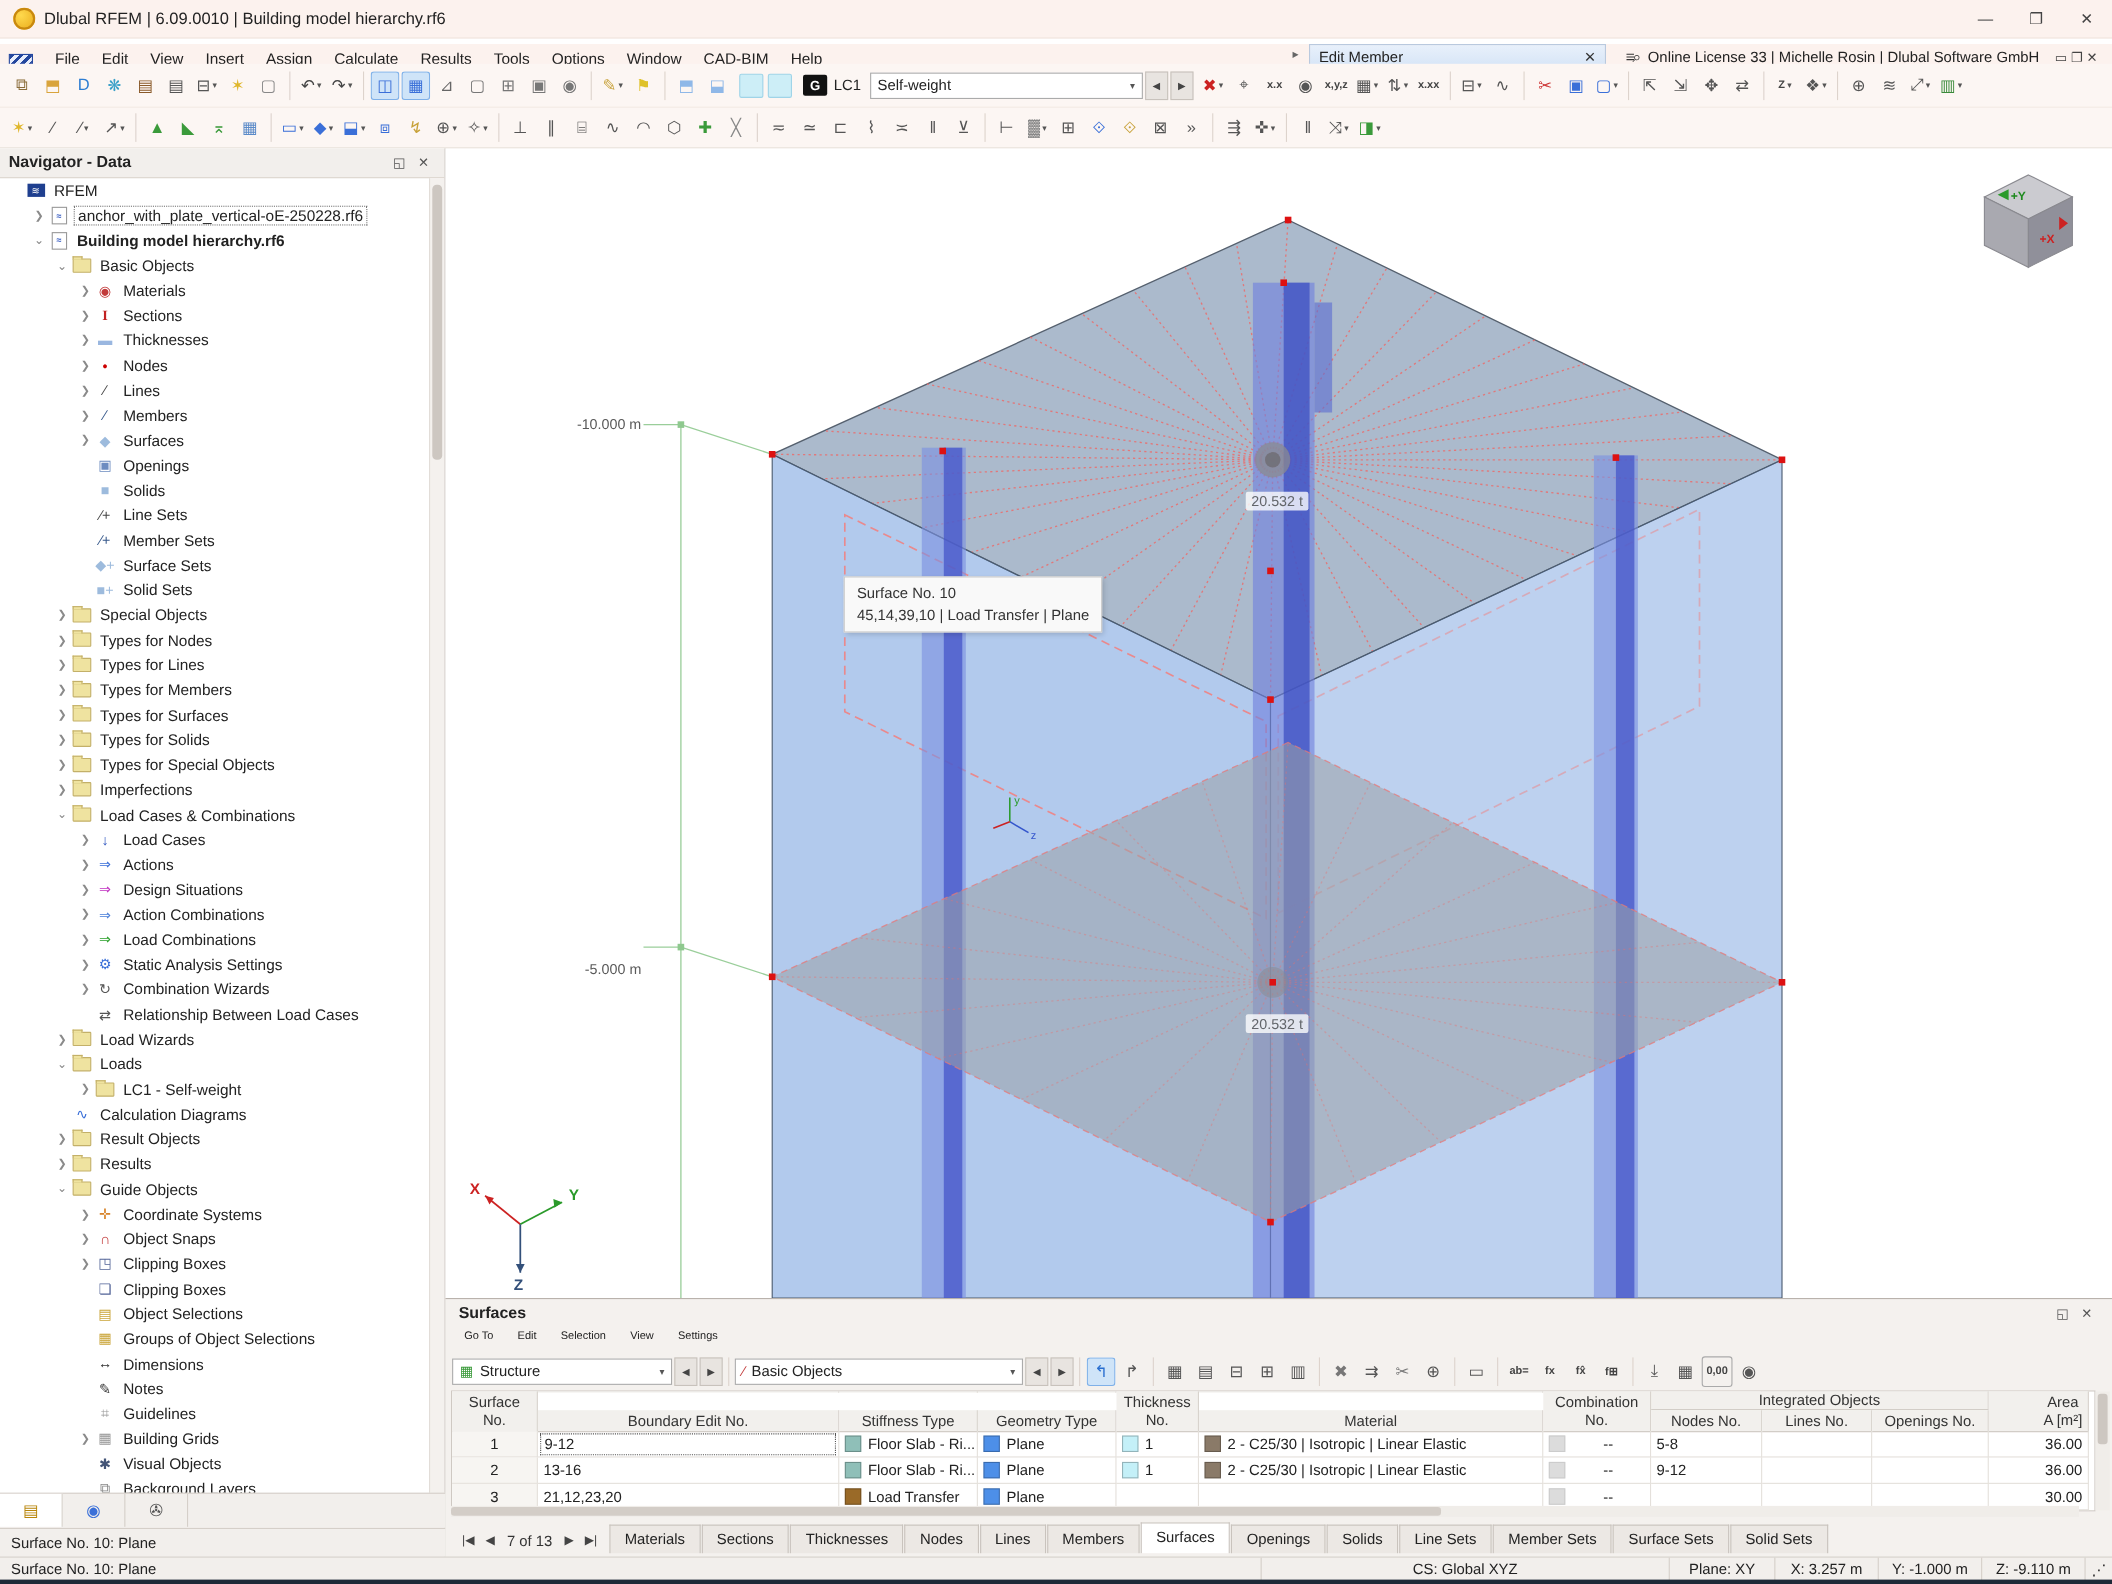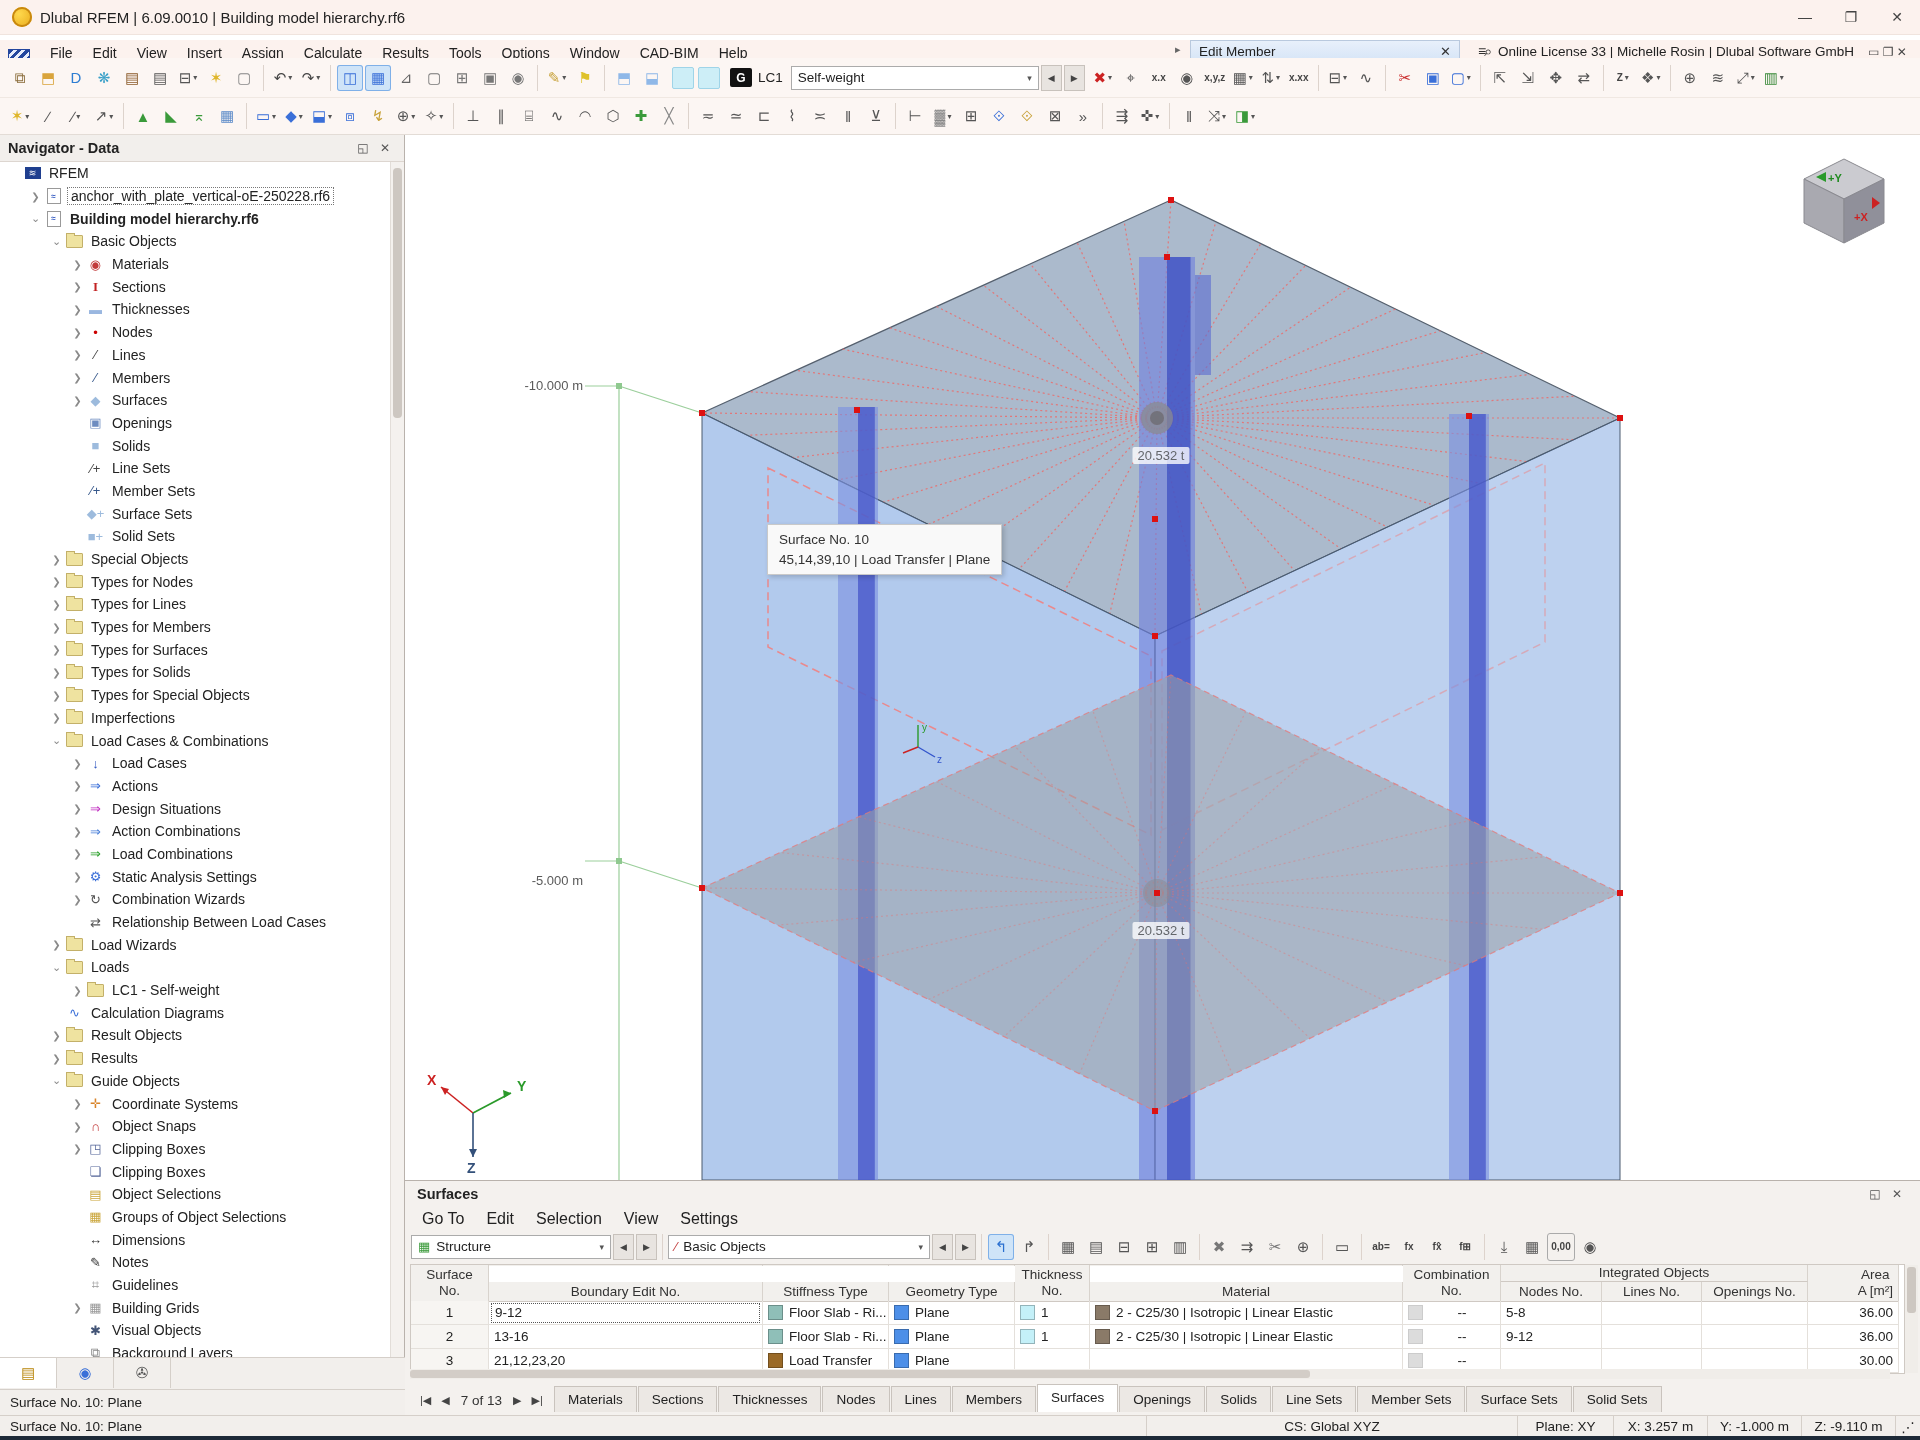--- a/index.html
+++ b/index.html
@@ -89,21 +89,21 @@
               padding:1px 5px;border-radius:2px;transform:translateX(-50%);}
   .tooltip{position:absolute;left:362px;top:389px;background:#f9f9f9;border:1px solid #c9c9c9;
            box-shadow:2px 2px 5px rgba(0,0,0,.18);font-size:13.5px;color:#333;padding:5px 11px;line-height:1.45;}
   .cube-wrap{position:absolute;right:28px;top:16px;width:96px;height:96px;}
   
   .spanel{position:absolute;left:405px;top:1180px;width:1515px;height:235px;background:#f4f1ee;
           border-top:1px solid #b9b2ac;box-sizing:border-box;}
   .sp-title{height:26px;display:flex;align-items:center;font-size:14.5px;font-weight:bold;padding:0 12px;}
   .sp-title .hbtn{margin-left:auto;font-weight:normal;font-size:12px;color:#555;width:22px;text-align:center;}
   .sp-title .hbtn2{font-weight:normal;font-size:12px;color:#555;width:22px;text-align:center;}
-  .sp-menu{height:23px;display:flex;align-items:flex-end;font-size:16px;padding-left:6px;}
+  .sp-menu{height:23px;display:flex;align-items:flex-start;font-size:10px;padding-left:6px;}
   .sp-menu span{padding:2px 11px;}
   .sp-tools{height:33px;display:flex;align-items:center;padding-left:6px;}
   .combo{height:24px;background:#fff;border:1px solid #ababab;font-size:13.5px;display:flex;
          align-items:center;padding:0 6px;box-sizing:border-box;}
   .combo .cico{margin-right:6px;font-size:13px;}
   .combo .caret{margin-left:auto;font-size:9px;color:#555;}
   .stable{position:absolute;left:5px;top:83px;width:1495px;height:110px;background:#fff;
           border:1px solid #cfc9c3;box-sizing:border-box;font-size:13.5px;}
   .srow{display:grid;grid-template-columns:78px 274px 126px 126px 75px 313px 98px 101px 100px 106px 91px;}
   .hcell{background:#f2f0ed;border-right:1px solid #d8d3cd;border-bottom:1px solid #cfc9c3;

